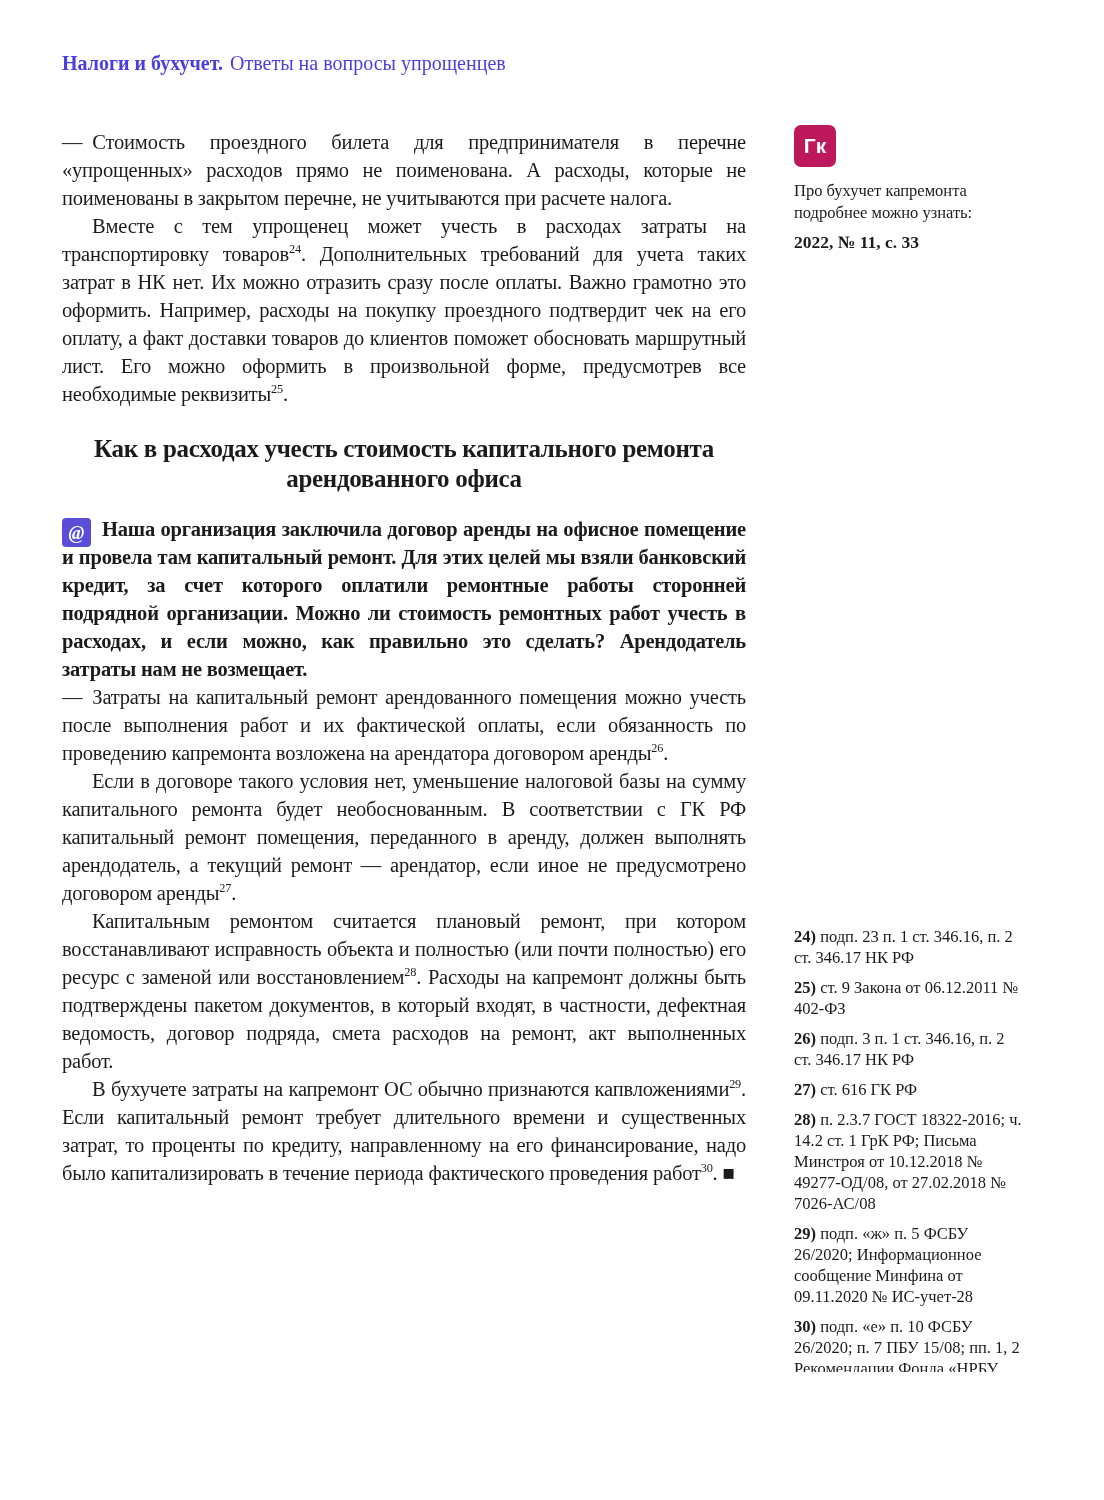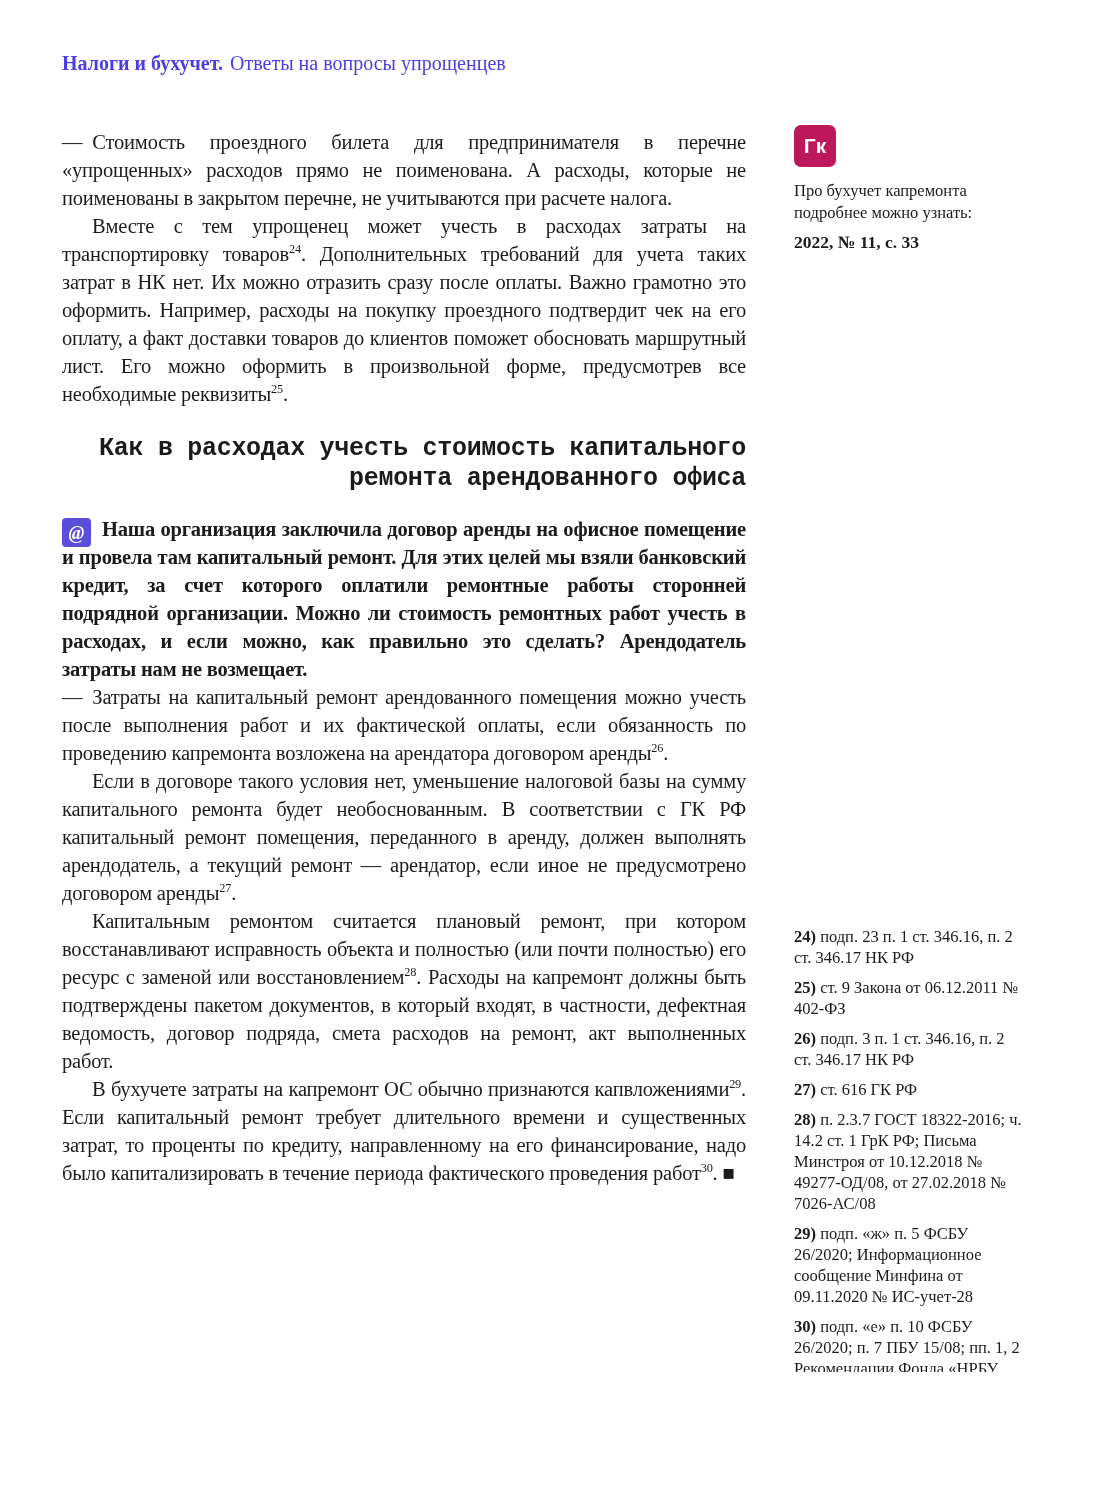--- a/index.html
+++ b/index.html
@@ -15,21 +15,21 @@
 
   
   .main-col { position:absolute; left:62px; top:128px; width:684px; text-align:justify; }
   .main-col p { margin:0; font-size:20.5px; line-height:28px; letter-spacing:-0.2px; }
   p.bold { font-weight:bold; }
   p.indent { text-indent:30px; }
   sup { font-size:0.6em; line-height:0; vertical-align:super; }
 
   h2.section-heading {
     margin:26px 0 21px 0; font-size:25px; line-height:30px;
-    font-weight:bold; letter-spacing:-0.3px; text-align:right;font-family:Liberation Mono, monospace;
+    font-weight:bold; letter-spacing:-0.3px; text-align:center;
   }
 
   .question { position:relative; }
   .question .qtext { text-indent:40px; font-weight:bold; }
   .at-badge {
     position:absolute; left:0; top:3px; width:29px; height:29px;
     background:#5a4ed8; color:#ffffff; border-radius:4px;
     display:flex; align-items:center; justify-content:center;
     font:italic bold 19px "Liberation Serif",serif; text-indent:0;
   }

